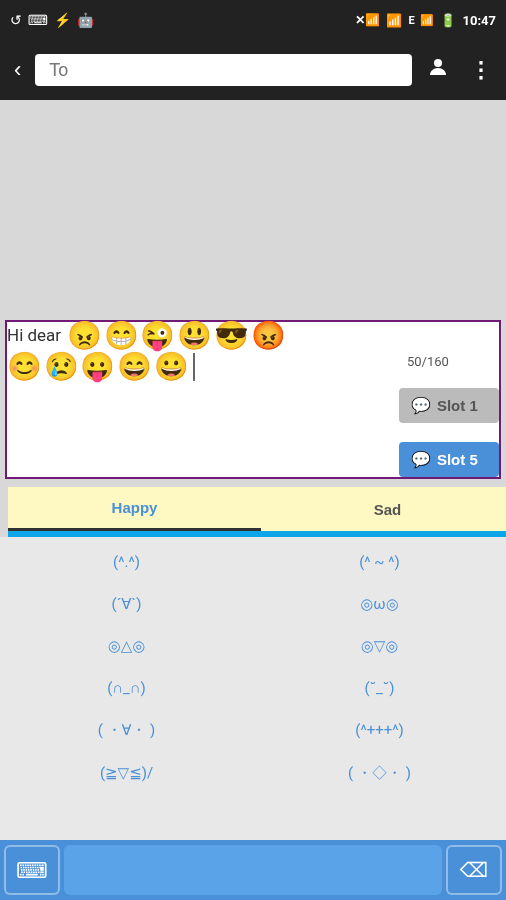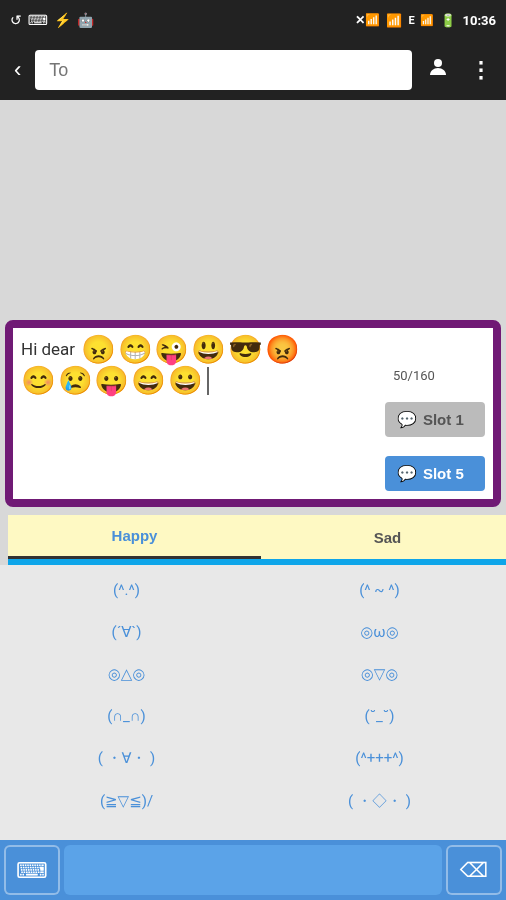--- a/index.html
+++ b/index.html
@@ -54,21 +54,21 @@
     #back-btn {
       color: white;
       font-size: 22px;
       cursor: pointer;
       padding: 6px;
       background: none;
       border: none;
     }
     #to-input {
       flex: 1;
-      height: 40px;
+      height: 32px;
       background: white;
       border: none;
       border-radius: 4px;
       padding: 0 14px;
       font-size: 18px;
       color: #555;
       outline: none;
     }
     #contact-btn {
       color: white;
@@ -92,23 +92,22 @@
       width: 100%;
       height: 220px;
       background: #d8d8d8;
     }
 
     
     #compose-box {
       width: calc(100% - 10px);
       margin: 0 5px;
       background: white;
-      border: 8px solid #701a75;
-      border-radius: 8px;
-      padding: 8px;
+      border: 2px solid #701a75;
+      border-radius: 0;
       position: relative;
     }
     #message-content {
       display: flex;
       align-items: flex-start;
       flex-wrap: wrap;
       gap: 2px;
       min-height: 60px;
       flex: 1;
     }
@@ -278,21 +277,21 @@
     <span class="status-icon">⌨</span>
     <span class="status-icon">⚡</span>
     <span class="status-icon">🤖</span>
   </div>
   <div class="status-right">
     <span style="font-size:12px;">✕📶</span>
     <span>📶</span>
     <span style="font-size:11px;">E</span>
     <span style="font-size:11px;">📶</span>
     <span>🔋</span>
-    <span>10:36</span>
+    <span>10:47</span>
   </div>
 </div>
 
 <div id="header">
   <button id="back-btn">‹</button>
   <input id="to-input" type="text" value="" placeholder="To" style="">
   <button id="contact-btn">
     <svg width="24" height="24" viewBox="0 0 24 24" fill="white">
       <circle cx="12" cy="8" r="4"></circle>
       <path d="M4 20c0-4 3.6-7 8-7s8 3 8 7"></path>

